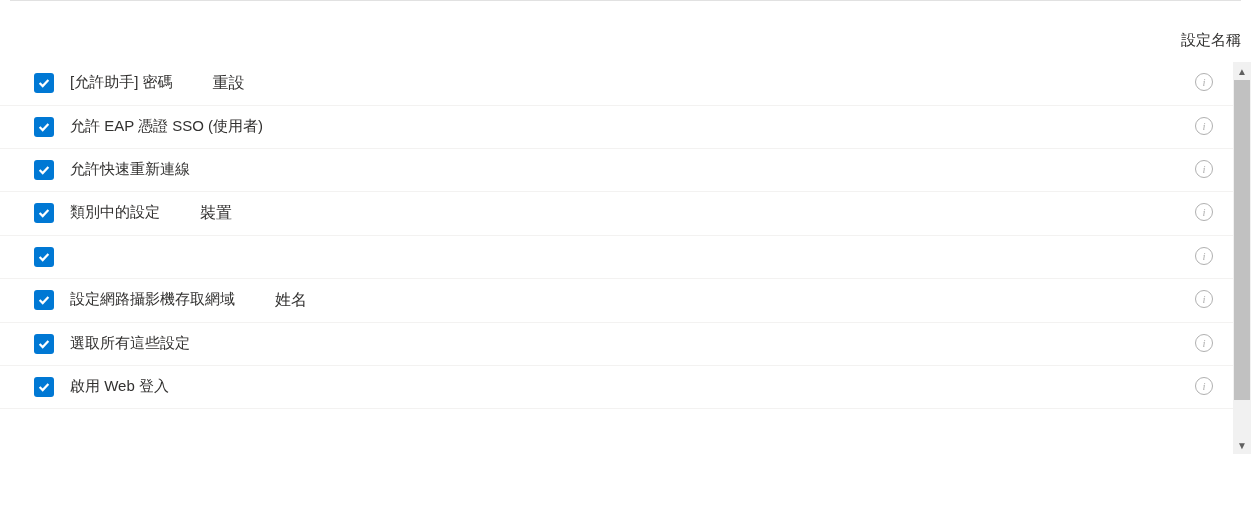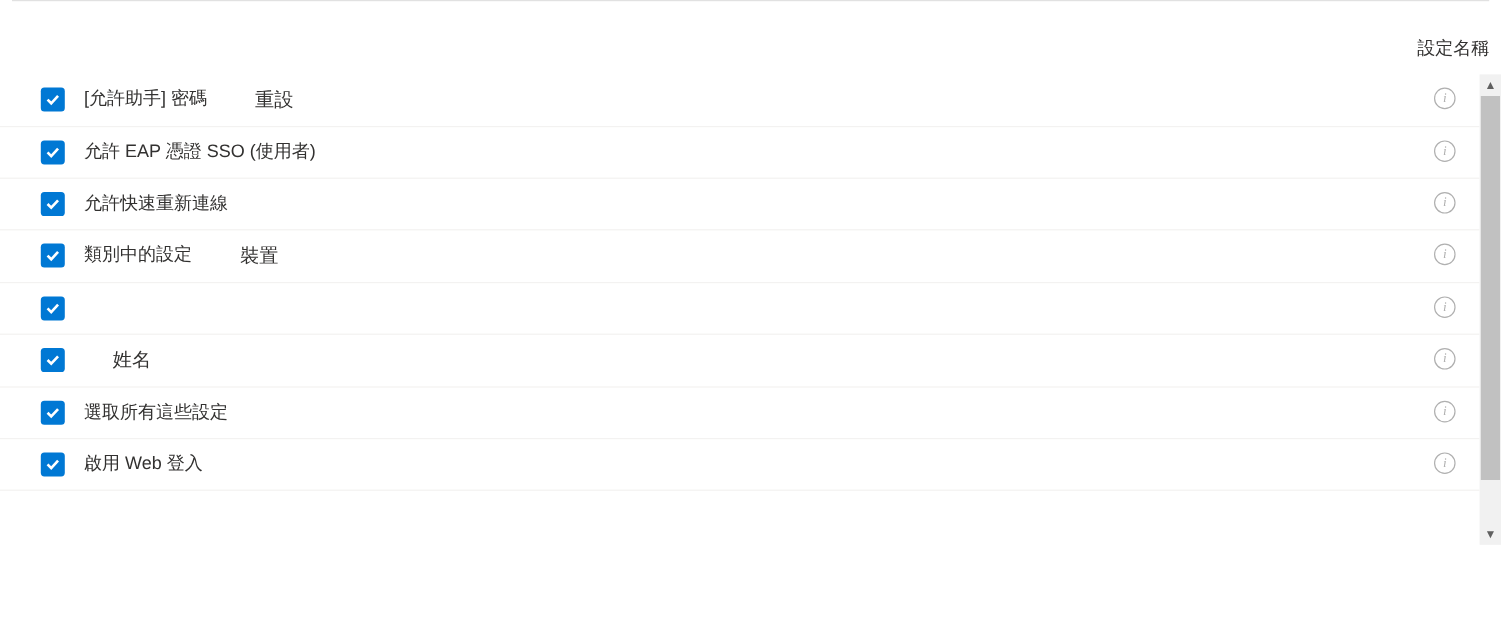--- a/index.html
+++ b/index.html
@@ -203,20 +203,21 @@
         </div>
         <div class="spacer"></div>
         <div class="info-icon">i</div>
       </div>
       <div class="setting-row">
         <div class="checkbox">
           <svg viewBox="0 0 16 16">
             <polyline points="3,8 6.5,11.5 13,4.5"></polyline>
           </svg>
         </div>
+        <div class="setting-label">設定網路攝影機存取網域</div>
         <div class="setting-extra">姓名</div>
         <div class="spacer"></div>
         <div class="info-icon">i</div>
       </div>
       <div class="setting-row">
         <div class="checkbox">
           <svg viewBox="0 0 16 16">
             <polyline points="3,8 6.5,11.5 13,4.5"></polyline>
           </svg>
         </div>

